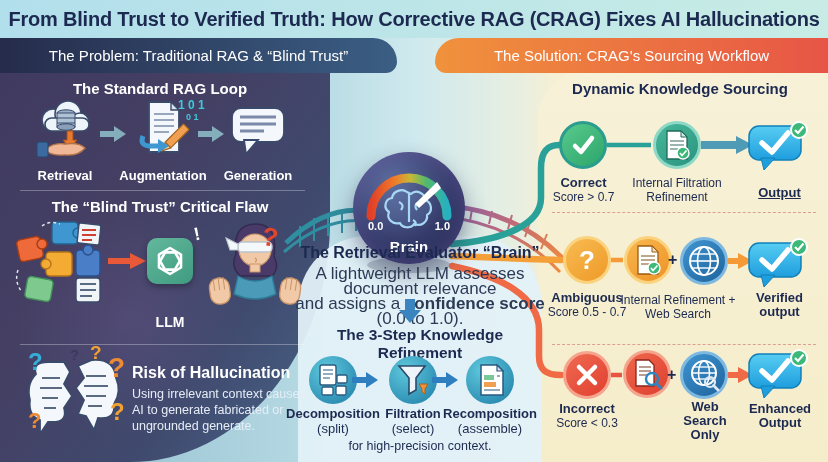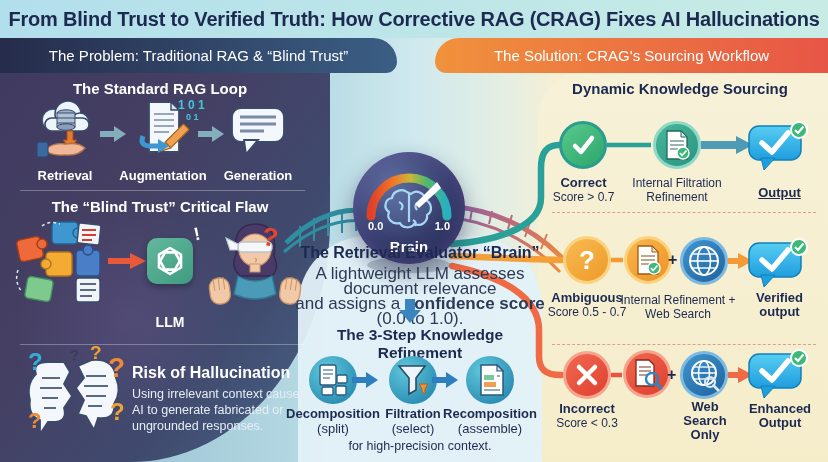--- a/index.html
+++ b/index.html
@@ -288,21 +288,21 @@
   <div class="abs qmark" style="left:70px;top:346px;color:#3a3a5c;font-size:15px;">?</div>
   <div class="abs qmark" style="left:90px;top:342px;color:#f0a232;font-size:19px;">?</div>
   <div class="abs qmark" style="left:108px;top:352px;color:#ee8a35;font-size:28px;">?</div>
   <div class="abs qmark" style="left:28px;top:408px;color:#ee8a35;font-size:22px;">?</div>
   <div class="abs qmark" style="left:110px;top:398px;color:#f0a232;font-size:24px;">?</div>
 
   <div class="abs lp-head" style="left:132px;top:364px;width:190px;font-size:16px;">Risk of Hallucination</div>
   <div class="abs lp-cap" style="left:132px;top:386px;width:185px;">
     <div>Using irrelevant context causes</div>
     <div>AI to generate fabricated or</div>
-    <div>ungrounded responses.</div>
+    <div>ungrounded generate.</div>
   </div>
 
   <div class="abs sphere">
     <svg width="112" height="112" viewBox="0 0 112 112" style="position:absolute;left:0;top:0;">
       <defs>
         <linearGradient id="gaugeGrad" x1="0" y1="0" x2="1" y2="0">
           <stop offset="0" stop-color="#e04028"></stop>
             <stop offset="0.3" stop-color="#f07828"></stop>
             <stop offset="0.52" stop-color="#c8b838"></stop>
             <stop offset="0.72" stop-color="#55b868"></stop>

